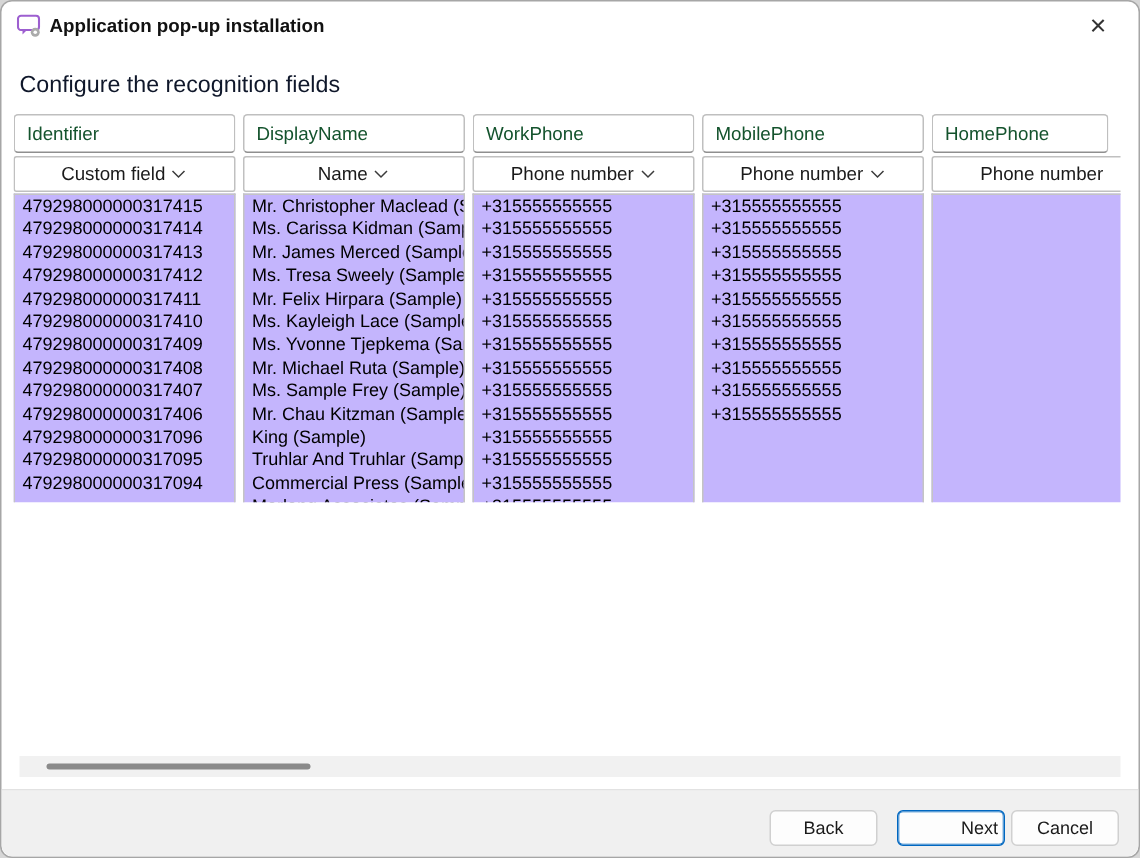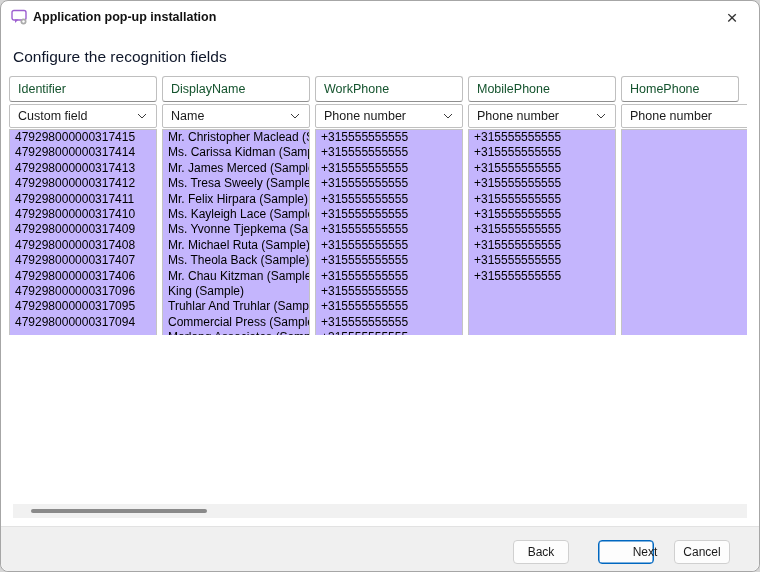--- a/index.html
+++ b/index.html
@@ -13,33 +13,33 @@
   .close-btn{position:absolute;right:10px;top:3px;width:34px;height:28px;display:flex;
     align-items:center;justify-content:center;font-size:19px;color:#333;cursor:default;}
   .heading{position:absolute;left:12px;top:47px;font-size:15.5px;color:#0f172a;white-space:nowrap;}
   .columns{position:absolute;left:8px;top:75px;width:738px;height:259px;display:flex;
     gap:5px;overflow:hidden;}
   .col{width:148px;flex:none;}
   .field-name-box{height:26px;background:#fff;border:1px solid #bfbfbf;border-bottom-color:#8f8f8f;
     border-radius:3px;line-height:24px;padding-left:8px;font-size:12.5px;color:#14532d;
     white-space:nowrap;overflow:hidden;}
   .combo{height:24px;margin-top:2px;background:#fff;border:1px solid #c0c0c0;border-radius:2px;
-    display:flex;align-items:center;justify-content:space-between;padding:0 9px 0 8px;
+    display:flex;align-items:center;justify-content:center;padding:0 9px 0 8px;
     font-size:12.5px;color:#1a1a1a;white-space:nowrap;overflow:hidden;}
   .combo .chev{flex:none;margin-left:4px;}
   .list{height:206px;margin-top:1px;background:#c4b5fd;border:1px solid #c4c4c4;border-bottom:none;
     overflow:hidden;}
   .row{height:15.4px;line-height:15.4px;font-size:12px;color:#000;padding-left:5px;
     white-space:nowrap;overflow:hidden;}
   .col:last-child .field-name-box{width:118px;}
   .hscroll{position:absolute;left:12px;top:503px;width:734px;height:14px;background:#f1f1f1;}
   .hthumb{position:absolute;left:18px;top:5px;width:176px;height:4px;background:#8a8a8a;border-radius:2px;}
   .footer{position:absolute;left:0;right:0;bottom:0;height:45px;background:#f0f0f0;
     border-top:1px solid #e2e2e2;border-radius:0 0 8px 8px;}
-  .btn{position:absolute;top:13px;width:56px;height:24px;background:#fdfdfd;
+  .btn{position:absolute;top:13px;width:72px;height:24px;background:#fdfdfd;
     border:1px solid #d0d0d0;border-radius:4px;font-size:12px;color:#1a1a1a;
     font-family:"Liberation Sans","DejaVu Sans",sans-serif;display:flex;align-items:center;justify-content:center;}
   .btn-back{left:512px;}
   .btn-next{left:597px;border-color:#0067c0;border-width:1px;box-shadow:0 0 0 0.5px #0067c0 inset;padding-left:44px;}
   .btn-cancel{left:673px;}
 </style>
 </head>
 <body>
 
 <div class="dialog">
@@ -92,21 +92,21 @@
         </div>
         <div class="list">
           <div class="row">Mr. Christopher Maclead (Sample)</div>
           <div class="row">Ms. Carissa Kidman (Sample)</div>
           <div class="row">Mr. James Merced (Sample)</div>
           <div class="row">Ms. Tresa Sweely (Sample)</div>
           <div class="row">Mr. Felix Hirpara (Sample)</div>
           <div class="row">Ms. Kayleigh Lace (Sample)</div>
           <div class="row">Ms. Yvonne Tjepkema (Sample)</div>
           <div class="row">Mr. Michael Ruta (Sample)</div>
-          <div class="row">Ms. Theola Back (Sample)</div>
+          <div class="row">Ms. Sample Frey (Sample)</div>
           <div class="row">Mr. Chau Kitzman (Sample)</div>
           <div class="row">King (Sample)</div>
           <div class="row">Truhlar And Truhlar (Sample)</div>
           <div class="row">Commercial Press (Sample)</div>
           <div class="row">Morlong Associates (Sample)</div>
         </div>
       </div>
       <div class="col">
         <div class="field-name-box">WorkPhone</div>
         <div class="combo">

